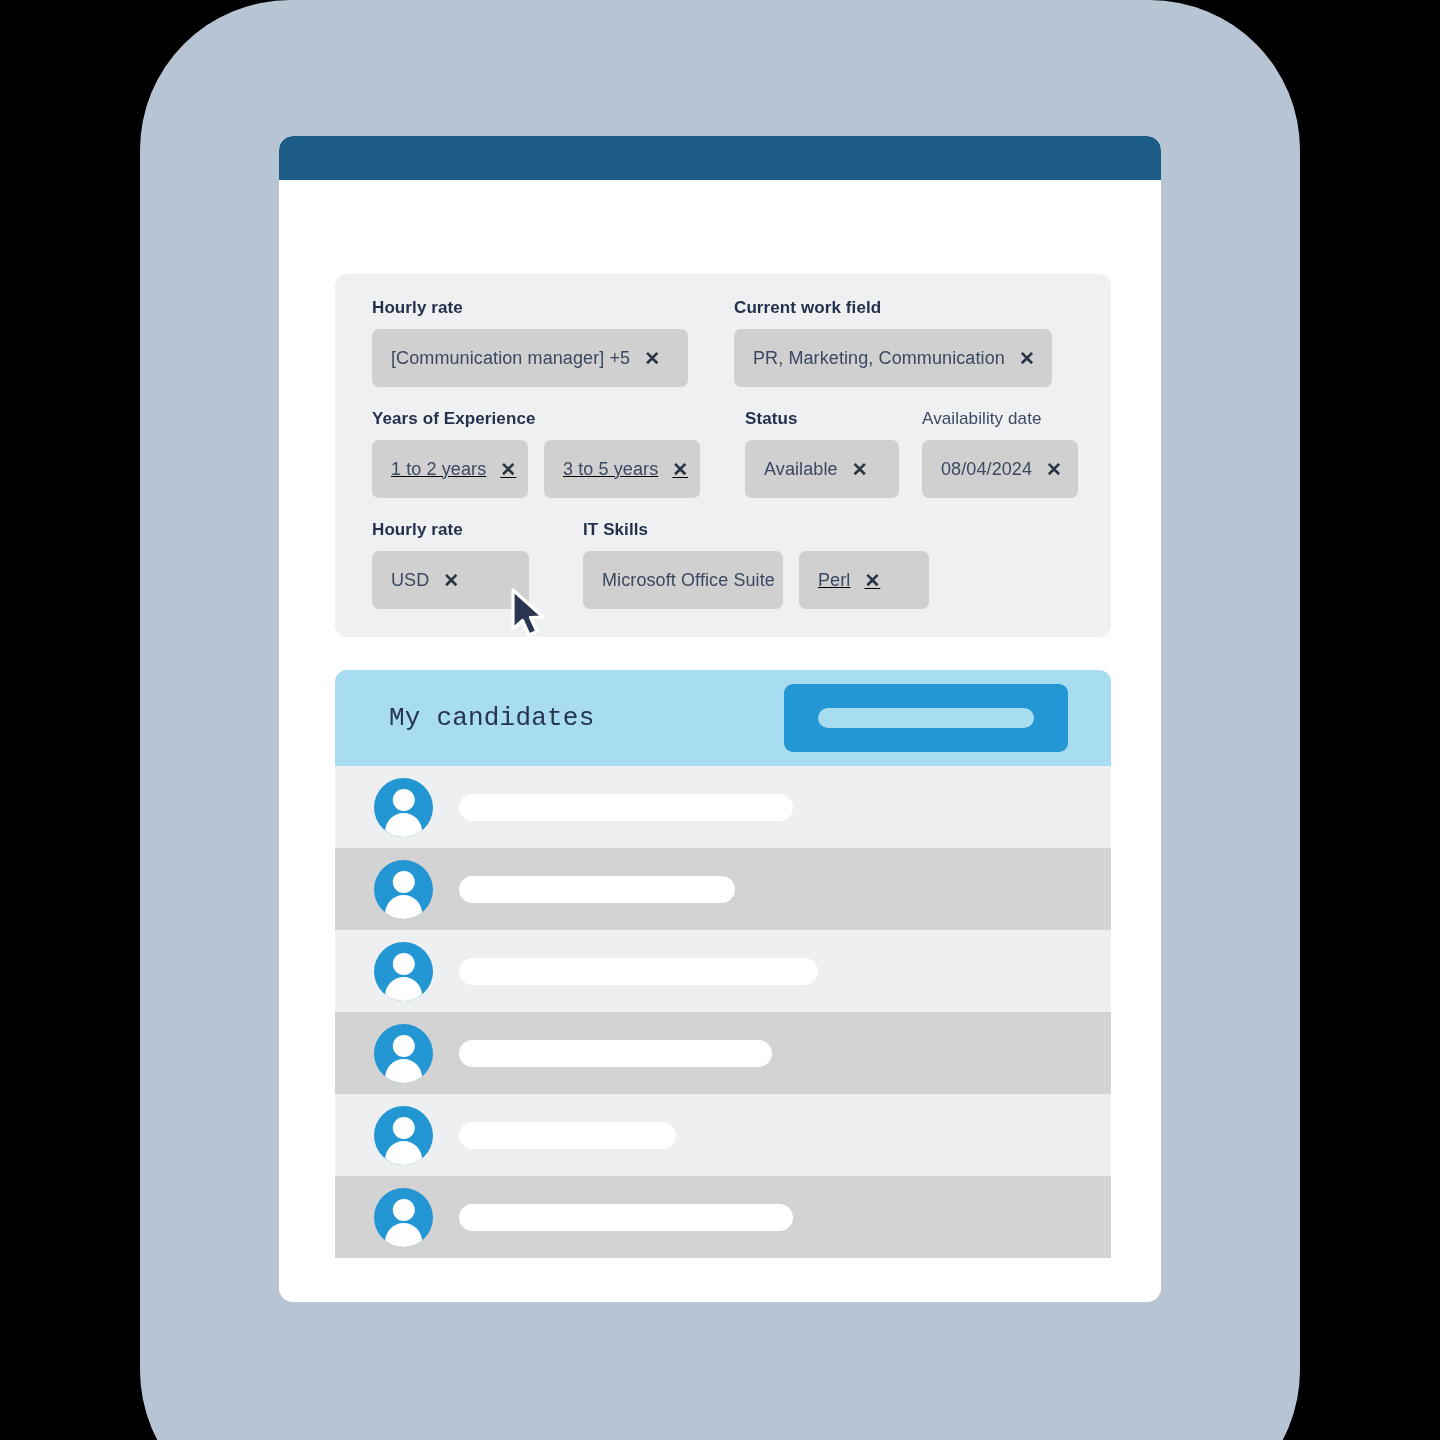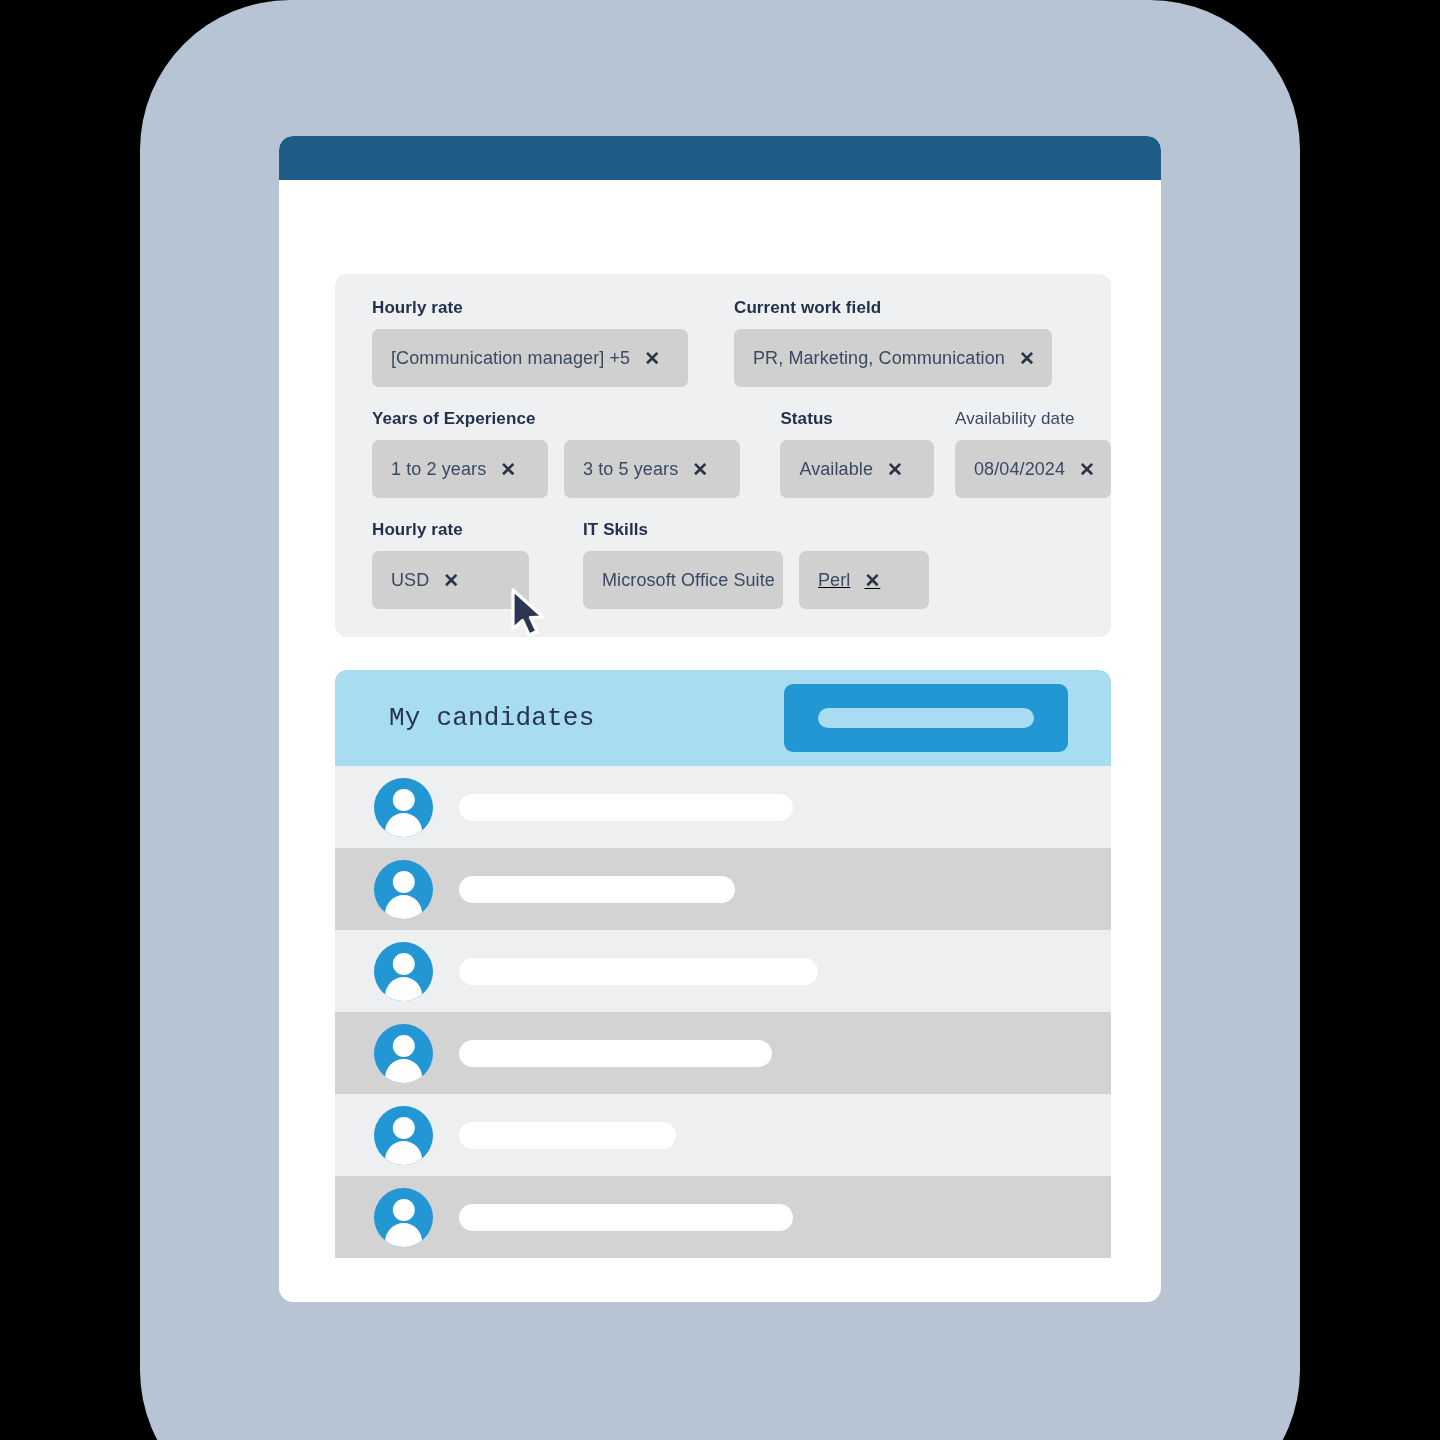--- a/index.html
+++ b/index.html
@@ -111,21 +111,21 @@
     letter-spacing: 0.1px;
   }
   .chip .chip-x {
     font-size: 19px;
     font-weight: bold;
     color: #2b3445;
     line-height: 1;
   }
   .chip.wide-a { width: 316px; }
   .chip.wide-b { width: 318px; }
-  .chip.yoe    { width: 176px; }
+  .chip.yoe    { width: 156px; text-decoration: underline; }
   .chip.status { width: 154px; }
   .chip.avail  { width: 156px; }
   .chip.cur    { width: 157px; }
   .chip.skill1 { width: 200px; gap: 40px; }
   .chip.skill2 { width: 130px; text-decoration: underline; }
 
   
   .col-gap-a { width: 46px; }
   .col-gap-b { width: 45px; }
   .col-gap-c { width: 23px; }

